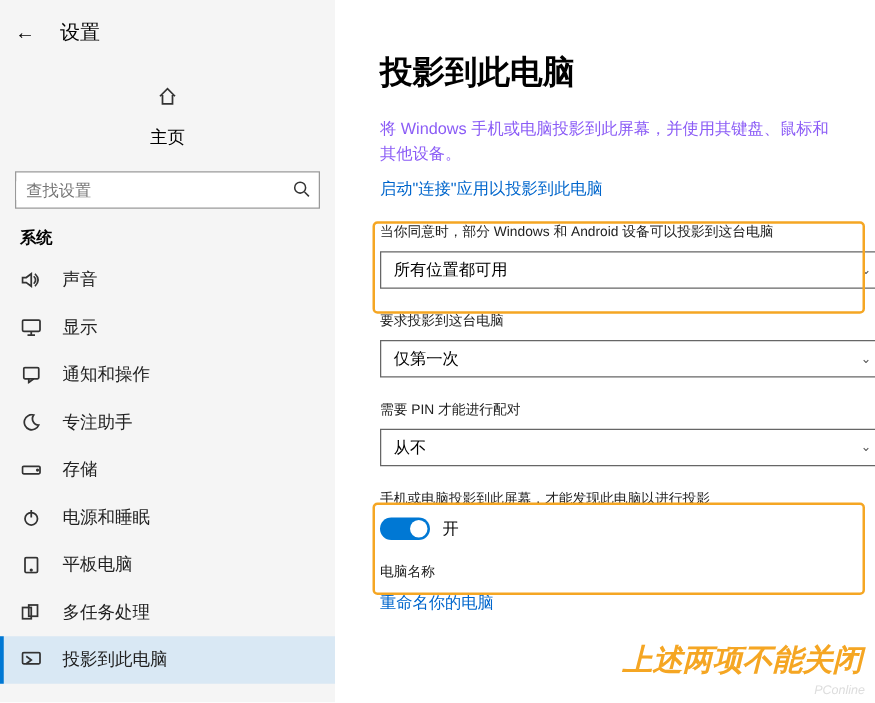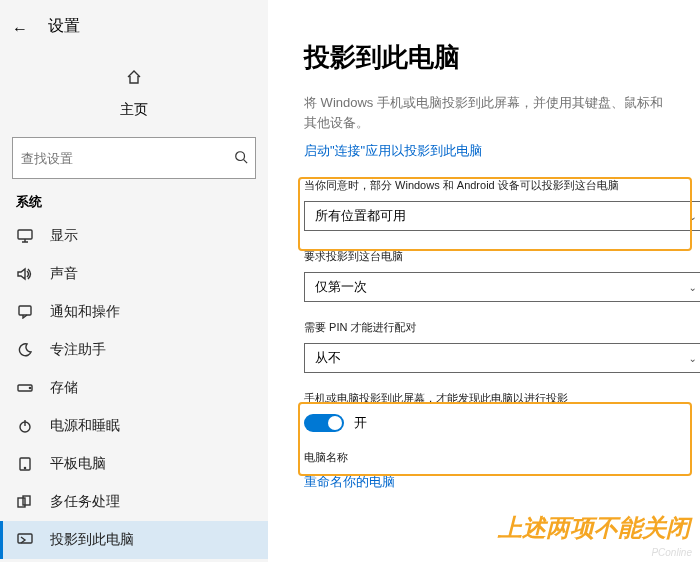--- a/index.html
+++ b/index.html
@@ -3,31 +3,31 @@
 <meta charset="utf-8">
 <style>
 * { margin: 0; padding: 0; box-sizing: border-box; font-family: "Segoe UI", "Microsoft YaHei", sans-serif; }
 body { width: 700px; height: 562px; background: #fff; display: flex; overflow: hidden; position: relative; }
 
 .sidebar { width: 268px; background: #f5f5f5; border-right: none; padding-top: 8px; }
 .header-row { display: flex; align-items: center; gap: 20px; padding: 8px 12px; margin-bottom: 14px; }
 .back-btn { cursor: pointer; font-size: 16px; }
 .home-row { display: flex; align-items: center; gap: 16px; padding: 10px 16px; cursor: pointer; font-size: 14px; flex-direction: column; }
 .home-row .icon { width: 18px; display: inline-flex; justify-content: center; }
-.search-box { margin: 8px 12px 14px; border: 1px solid #999; height: 42px; display: flex; align-items: center; background: #fff; }
+.search-box { margin: 8px 12px 14px; border: 1px solid #999; height: 30px; display: flex; align-items: center; background: #fff; }
 .search-box input { flex: 1; border: none; padding: 0 8px; font-size: 13px; outline: none; }
 .search-box .sicon { width: 28px; text-align: center; font-size: 14px; color: #555; }
 .section-title { padding: 0 16px 6px; font-weight: 600; font-size: 13px; color: #000; }
 .nav-item { display: flex; align-items: center; gap: 16px; padding: 10px 16px; cursor: pointer; font-size: 14px; color: #222; }
 .nav-item.active { background: #d9e8f4; border-left: 3px solid #0078d4; padding-left: 13px; }
 .nav-item .icon { width: 18px; display: inline-flex; justify-content: center; align-items: center; font-size: 15px; }
 
 .main { flex: 1; padding: 40px 20px 20px 36px; overflow: hidden; position: relative; }
 .main-title { font-size: 26px; font-weight: 600; margin-bottom: 18px; }
-.desc { font-size: 13px; color: #737373; line-height: 1.5; margin-bottom: 10px; max-width: 370px; }
+.desc { font-size: 13px; color: #8b5cf6; line-height: 1.5; margin-bottom: 10px; max-width: 370px; }
 .link { color: #0066cc; font-size: 13px; margin-bottom: 18px; display: block; cursor: pointer; }
 
 .group { margin-bottom: 18px; }
 .group-label { font-size: 11px; margin-bottom: 8px; color: #222; }
 .dropdown { width: 404px; height: 30px; border: 1px solid #666; display: flex; align-items: center; justify-content: space-between; padding: 0 10px; background: #fff; cursor: pointer; font-size: 13px; }
 .chevron { font-size: 10px; color: #555; }
 
 .toggle-row { display: flex; align-items: center; gap: 10px; margin-top: 6px; }
 .toggle { width: 40px; height: 18px; border-radius: 9px; background: #0078d4; position: relative; cursor: pointer; }
 .toggle::after { content: ""; position: absolute; right: 2px; top: 2px; width: 14px; height: 14px; background: #fff; border-radius: 50%; }
@@ -63,33 +63,33 @@
     <span class="sicon"><svg width="14" height="14" viewBox="0 0 16 16">
           <circle cx="7" cy="7" r="5"></circle>
           <path d="M11 11 L15 15"></path>
         </svg></span>
   </div>
   <div class="section-title">系统</div>
   <div id="nav-list">
       <div class="nav-item">
         <span class="icon">
           <svg width="16" height="14" viewBox="0 0 16 14">
+            <path d="M1 5 H4 L8 2 V12 L4 9 H1 Z M10 4 Q13 7 10 10 M11 2 Q16 7 11 12"></path>
+          </svg>
+        </span>
+        <span>声音</span>
+      </div>
+      <div class="nav-item">
+        <span class="icon">
+          <svg width="16" height="14" viewBox="0 0 16 14">
             <rect x="1" y="1" width="14" height="9" rx="1"></rect>
             <path d="M5 13 H11 M8 10 V13"></path>
           </svg>
         </span>
         <span>显示</span>
-      </div>
-      <div class="nav-item">
-        <span class="icon">
-          <svg width="16" height="14" viewBox="0 0 16 14">
-            <path d="M1 5 H4 L8 2 V12 L4 9 H1 Z M10 4 Q13 7 10 10 M11 2 Q16 7 11 12"></path>
-          </svg>
-        </span>
-        <span>声音</span>
       </div>
       <div class="nav-item">
         <span class="icon">
           <svg width="14" height="14" viewBox="0 0 14 14">
             <rect x="1" y="1" width="12" height="9" rx="1"></rect>
             <path d="M5 10 L5 13 L9 10"></path>
           </svg>
         </span>
         <span>通知和操作</span>
       </div>

